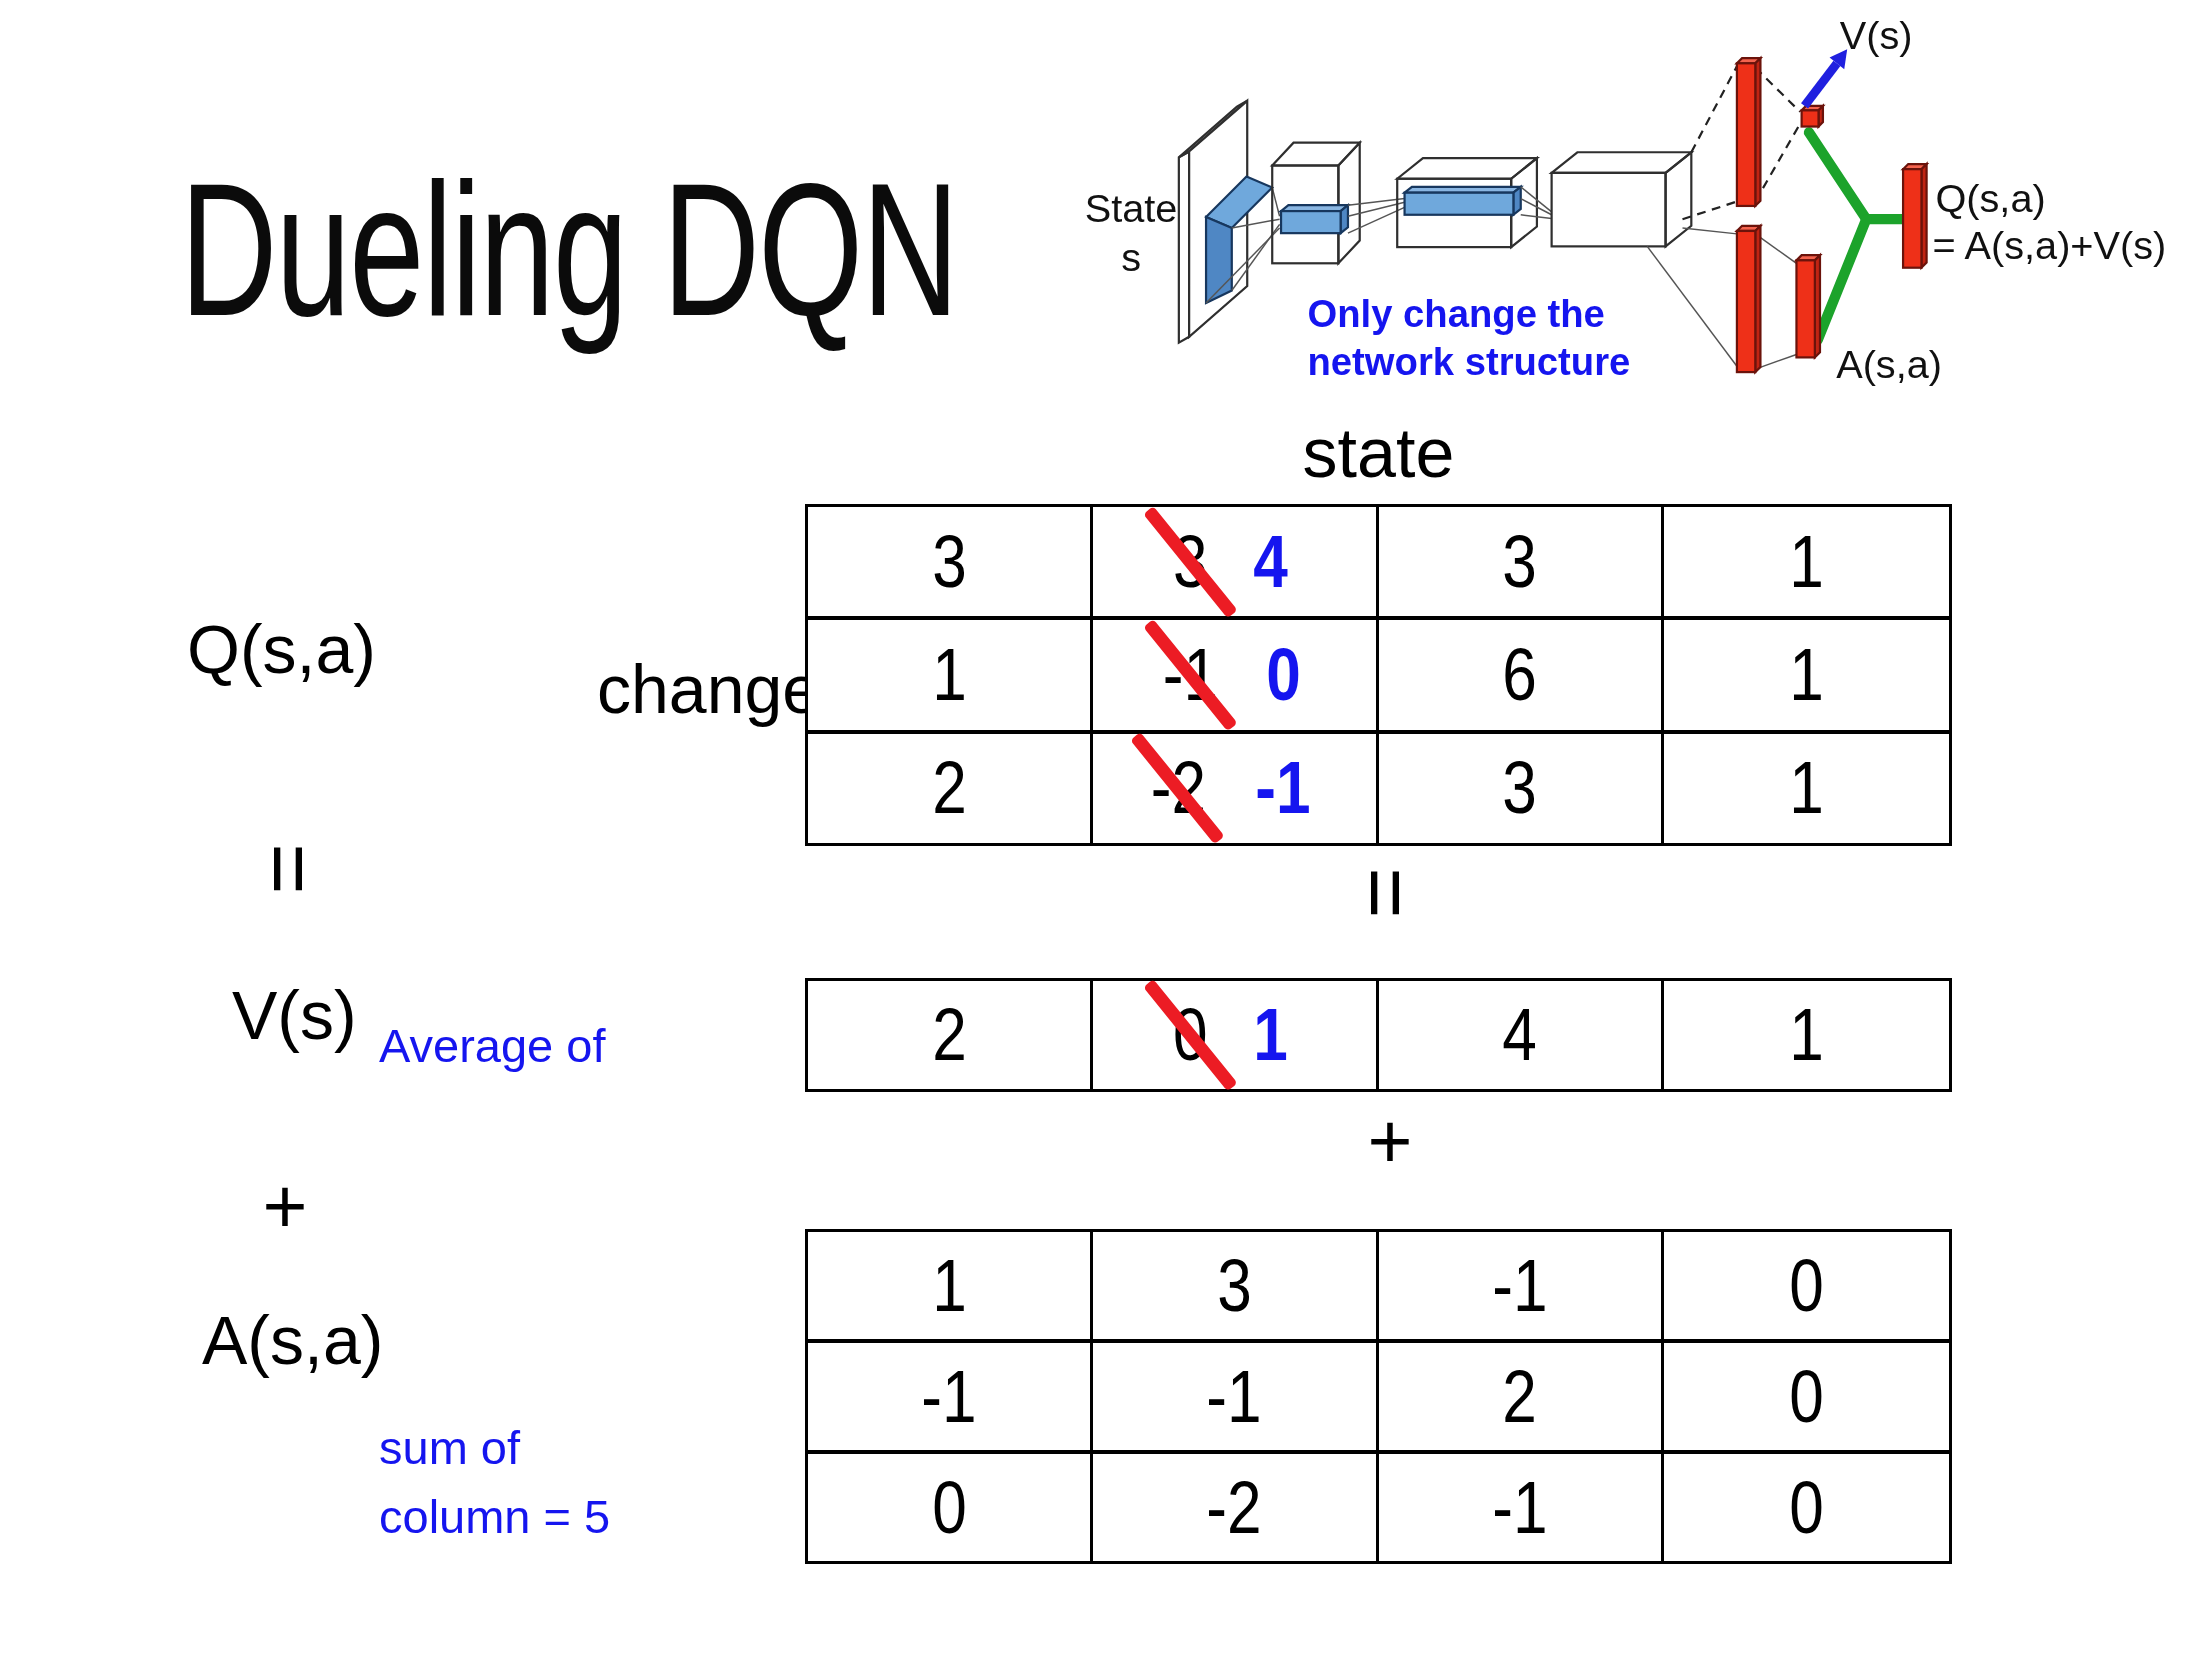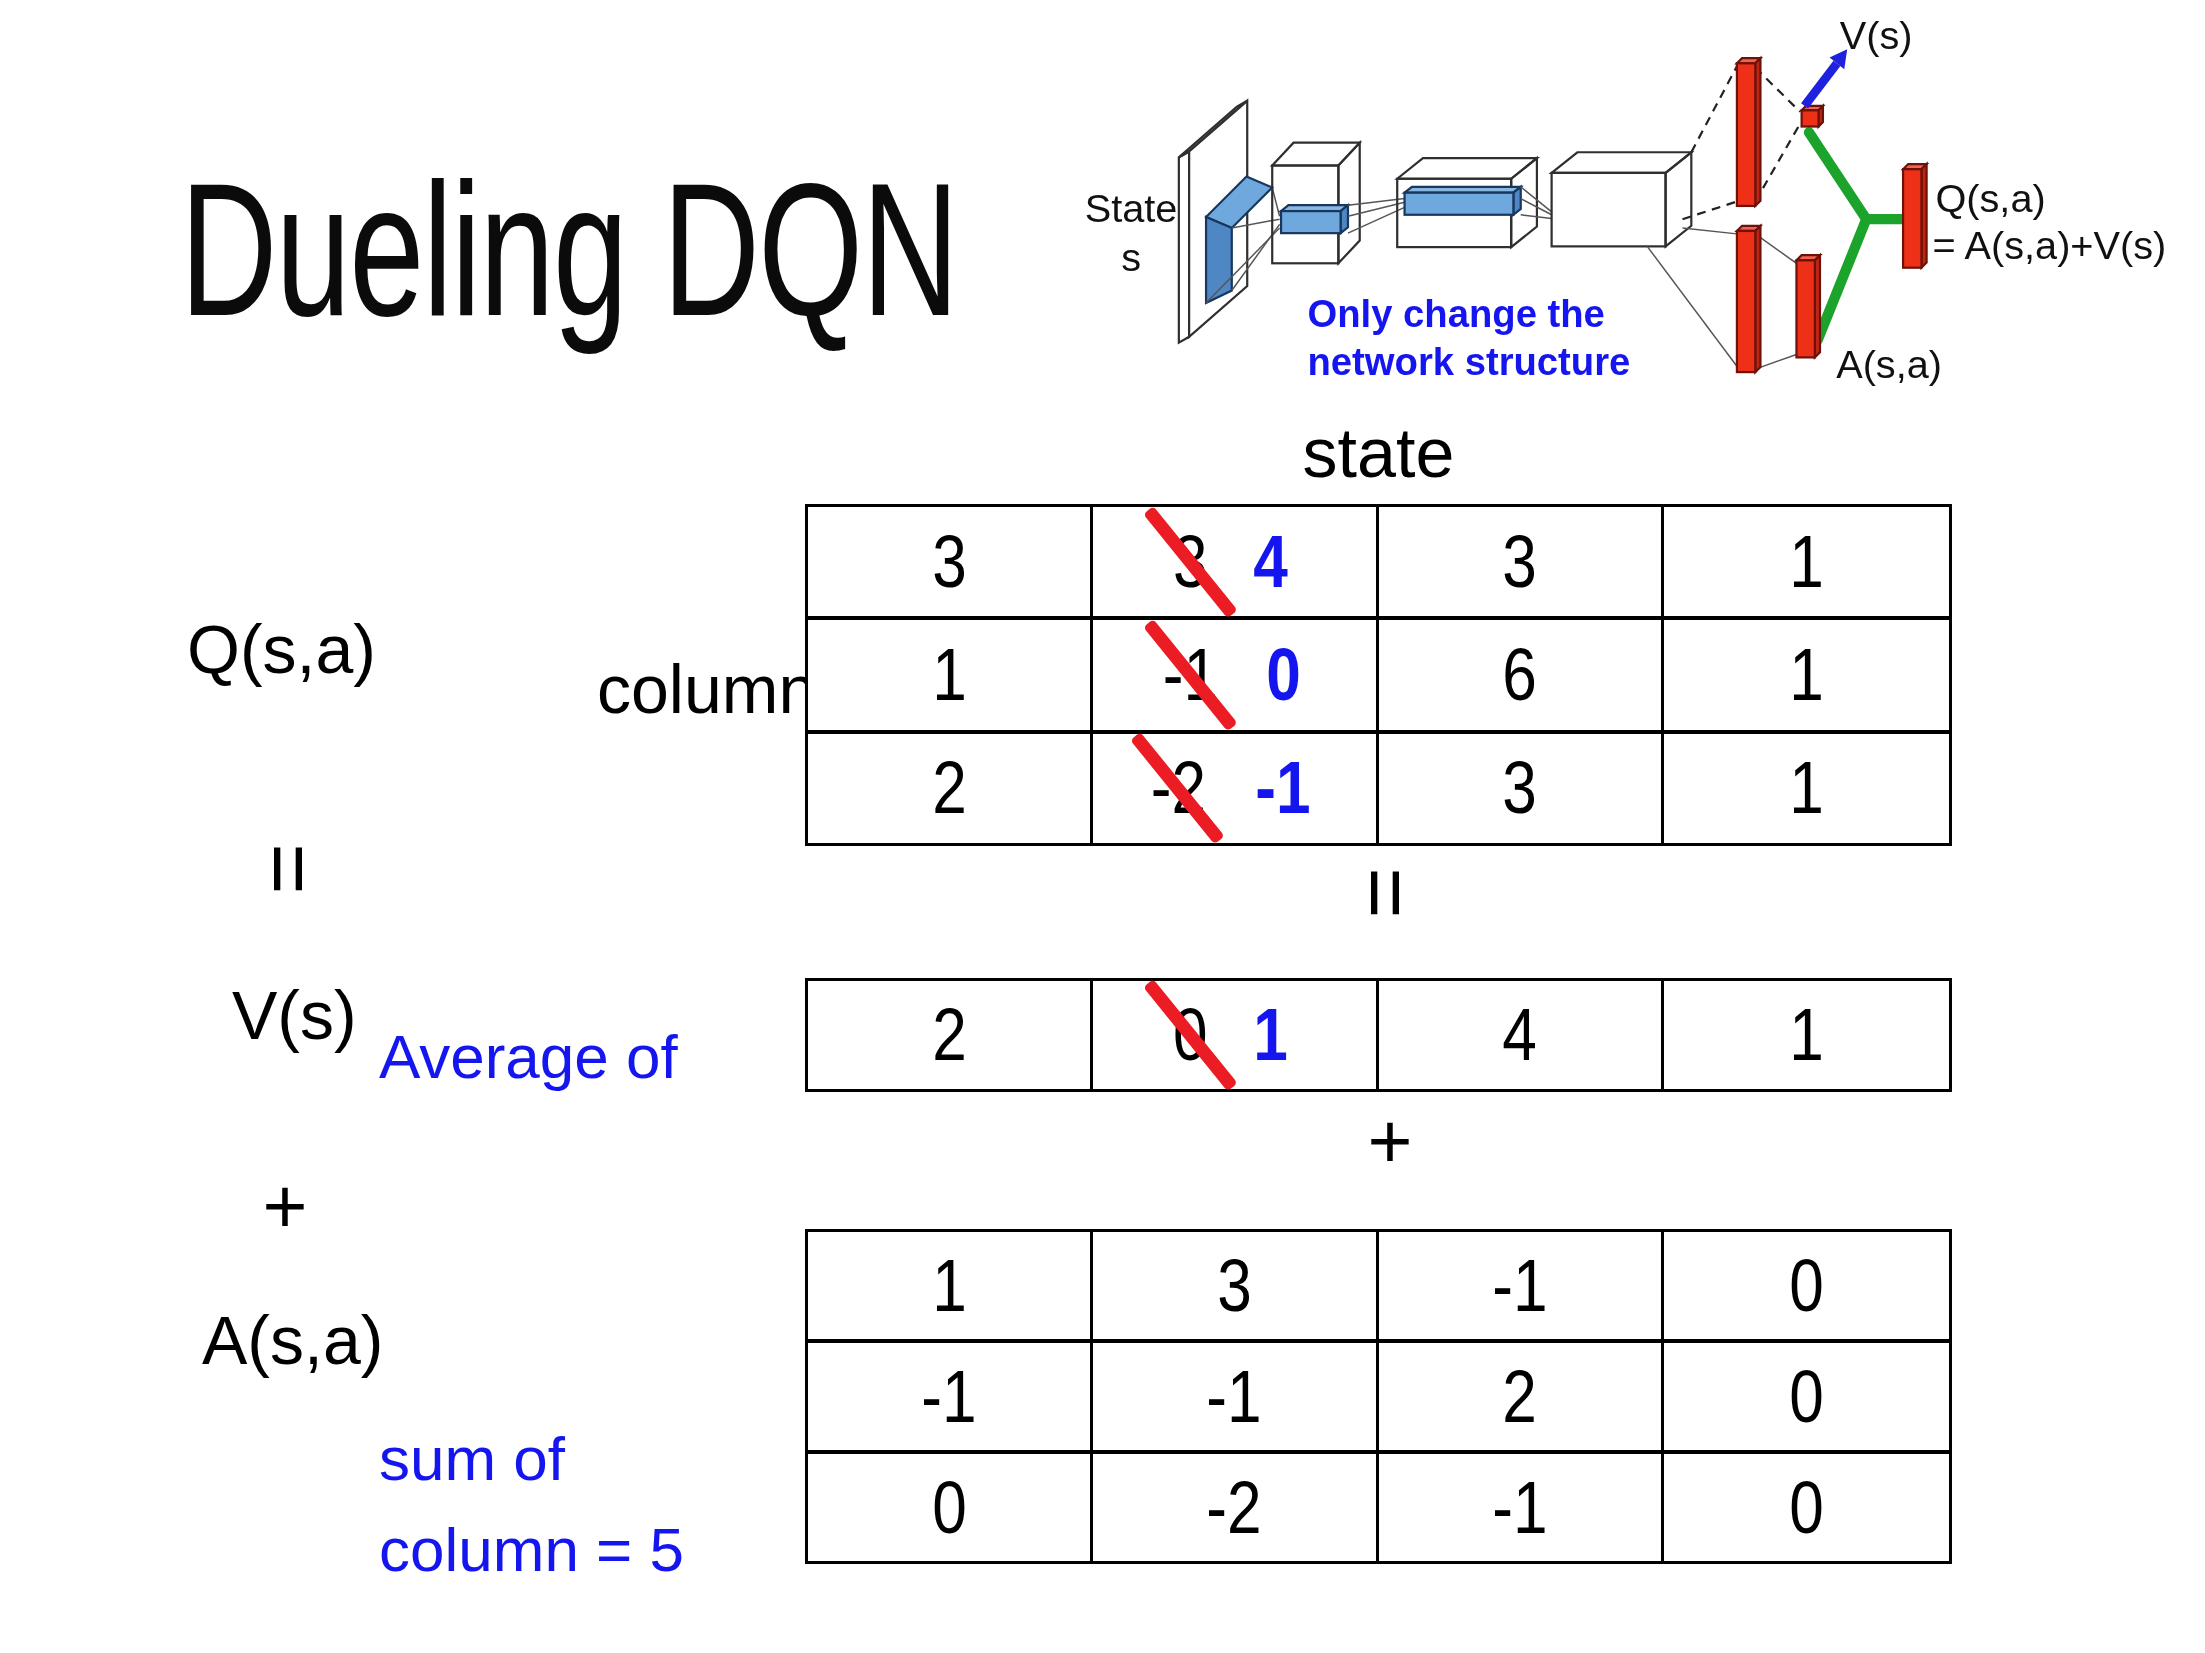--- a/index.html
+++ b/index.html
@@ -11,21 +11,21 @@
   .abs{position:absolute;}
   
   .title{
     left:180px;top:154px;
     font-size:190px;line-height:1;letter-spacing:-2.2px;color:#0b0b0b;
     transform:scaleX(0.71);transform-origin:left top;white-space:nowrap;
   }
   
   .lbl{font-size:68px;line-height:1;white-space:nowrap;}
   .blue-note{
-    font-size:62px;line-height:1.47;color:#1515EF;white-space:nowrap;
+    font-size:47px;line-height:1.47;color:#1515EF;white-space:nowrap;
   }
   .state-hdr{
     left:805px;top:418px;width:1147px;text-align:center;
     font-size:70px;line-height:1;
   }
   .op{
     width:118px;height:118px;display:flex;align-items:center;justify-content:center;
     font-size:77px;line-height:1;
   }
   .op.rot{font-size:88px;transform:rotate(90deg);}
@@ -185,21 +185,21 @@
 
   <text class="dg-label" x="1062" y="66">V(s)</text>
   <text class="dg-label" x="1192" y="288">Q(s,a)</text>
   <text class="dg-label" x="1188" y="352">= A(s,a)+V(s)</text>
   <text class="dg-label" x="1057" y="514">A(s,a)</text>
   <text class="dg-note" x="338" y="444">Only change the</text>
   <text class="dg-note" x="338" y="510">network structure</text>
 </svg>
 
 <div class="abs lbl" style="left:187px;top:615px;">Q(s,a)</div>
-<div class="abs lbl" style="left:597px;top:655px;">column</div>
+<div class="abs lbl" style="left:597px;top:655px;">change</div>
 <div class="abs op rot" style="left:230px;top:810px;">=</div>
 <div class="abs lbl" style="left:232px;top:981px;">V(s)</div>
 <div class="abs blue-note" style="left:379px;top:1011px;">
   <div>Average of</div>
 </div>
 <div class="abs op" style="left:226px;top:1147px;">+</div>
 <div class="abs lbl" style="left:202px;top:1306px;">A(s,a)</div>
 <div class="abs blue-note" style="left:379px;top:1413px;">
   <div>sum of</div>
   <div>column = 5</div>

